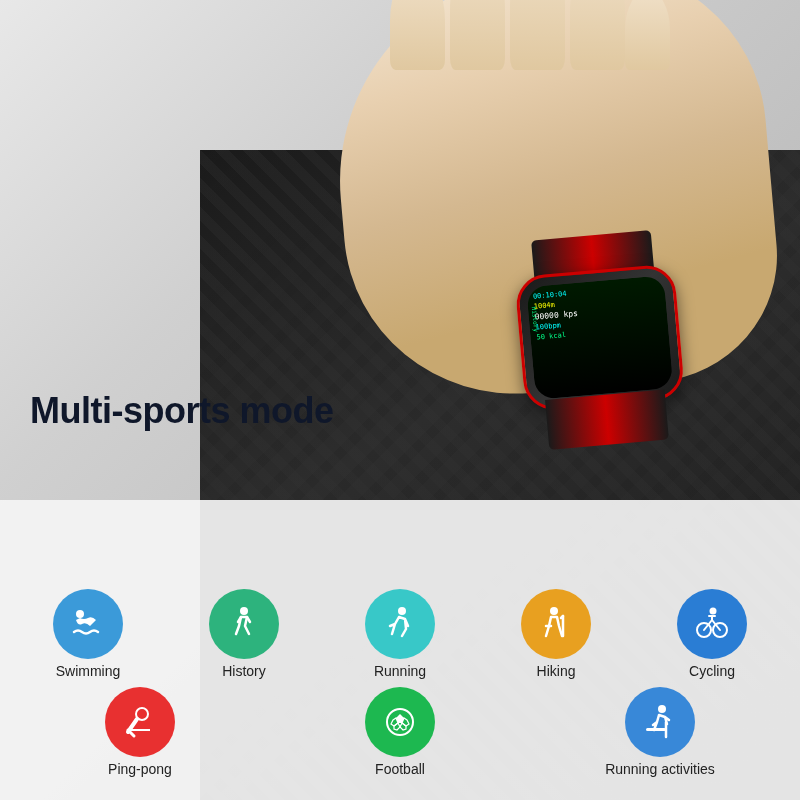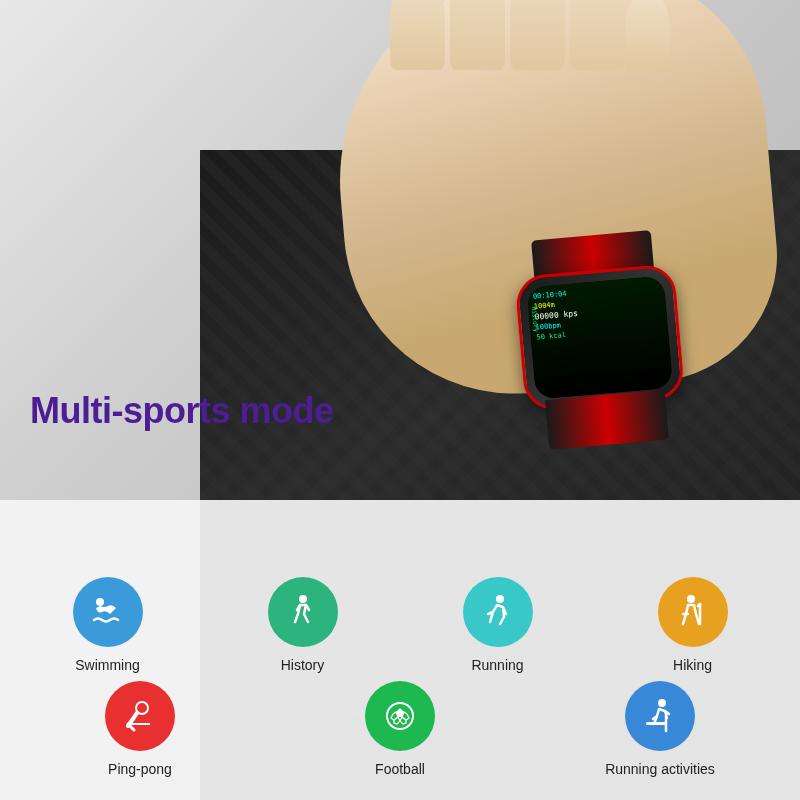--- a/index.html
+++ b/index.html
@@ -179,21 +179,21 @@
       border-radius: 0 0 5px 5px;
     }
 
     
     .title-text {
       position: absolute;
       top: 390px;
       left: 30px;
       font-size: 36px;
       font-weight: 900;
-      color: #4c1d95;
+      color: #0f172a;
       z-index: 10;
       font-family: Arial, sans-serif;
       letter-spacing: -0.5px;
     }
 
     
     .sports-grid {
       position: absolute;
       bottom: 0;
       left: 0;
@@ -211,21 +211,21 @@
       display: flex;
       justify-content: space-around;
       align-items: flex-end;
       margin-bottom: 8px;
     }
 
     .sport-item {
       display: flex;
       flex-direction: column;
       align-items: center;
-      gap: 10px;
+      gap: 4px;
       width: 130px;
     }
 
     .sport-icon-circle {
       width: 70px;
       height: 70px;
       border-radius: 50%;
       display: flex;
       align-items: center;
       justify-content: center;
@@ -332,20 +332,32 @@
         <svg class="icon-svg" viewBox="0 0 40 40">
           <circle cx="18" cy="7" r="4" fill="white"></circle>
           <path d="M15 13 L13 22 L10 32 M15 13 L21 13 L23 22 L26 32" stroke="white" stroke-width="2.5" fill="none" stroke-linecap="round" stroke-linejoin="round"></path>
           <line x1="10" y1="22" x2="15" y2="22" stroke="white" stroke-width="2.5" stroke-linecap="round"></line>
           <line x1="27" y1="12" x2="27" y2="32" stroke="white" stroke-width="2.5" stroke-linecap="round"></line>
           <line x1="25" y1="14" x2="27" y2="12" stroke="white" stroke-width="2.5" stroke-linecap="round"></line>
         </svg>
       </div>
       <span class="sport-label">Hiking</span>
     </div>
+    <div class="sport-item">
+      <div class="sport-icon-circle color-blue2">
+        <svg class="icon-svg" viewBox="0 0 40 40">
+          <circle cx="21" cy="7" r="3.5" fill="white"></circle>
+          <circle cx="12" cy="26" r="7" stroke="white" stroke-width="2" fill="none"></circle>
+          <circle cx="28" cy="26" r="7" stroke="white" stroke-width="2" fill="none"></circle>
+          <path d="M12 26 L20 16 L28 26 M20 16 L20 12" stroke="white" stroke-width="2" fill="none" stroke-linecap="round"></path>
+          <line x1="17" y1="12" x2="23" y2="12" stroke="white" stroke-width="2" stroke-linecap="round"></line>
+        </svg>
+      </div>
+      <span class="sport-label">Cycling</span>
+    </div>
   </div>
 
   <div class="sports-row">
     <div class="sport-item">
       <div class="sport-icon-circle color-red">
         <svg class="icon-svg" viewBox="0 0 40 40">
           <circle cx="22" cy="12" r="6" stroke="white" stroke-width="2" fill="none"></circle>
           <line x1="17" y1="17" x2="8" y2="30" stroke="white" stroke-width="4" stroke-linecap="round"></line>
           <line x1="8" y1="28" x2="14" y2="34" stroke="white" stroke-width="3" stroke-linecap="round"></line>
           <line x1="10" y1="28" x2="30" y2="28" stroke="white" stroke-width="2"></line>

